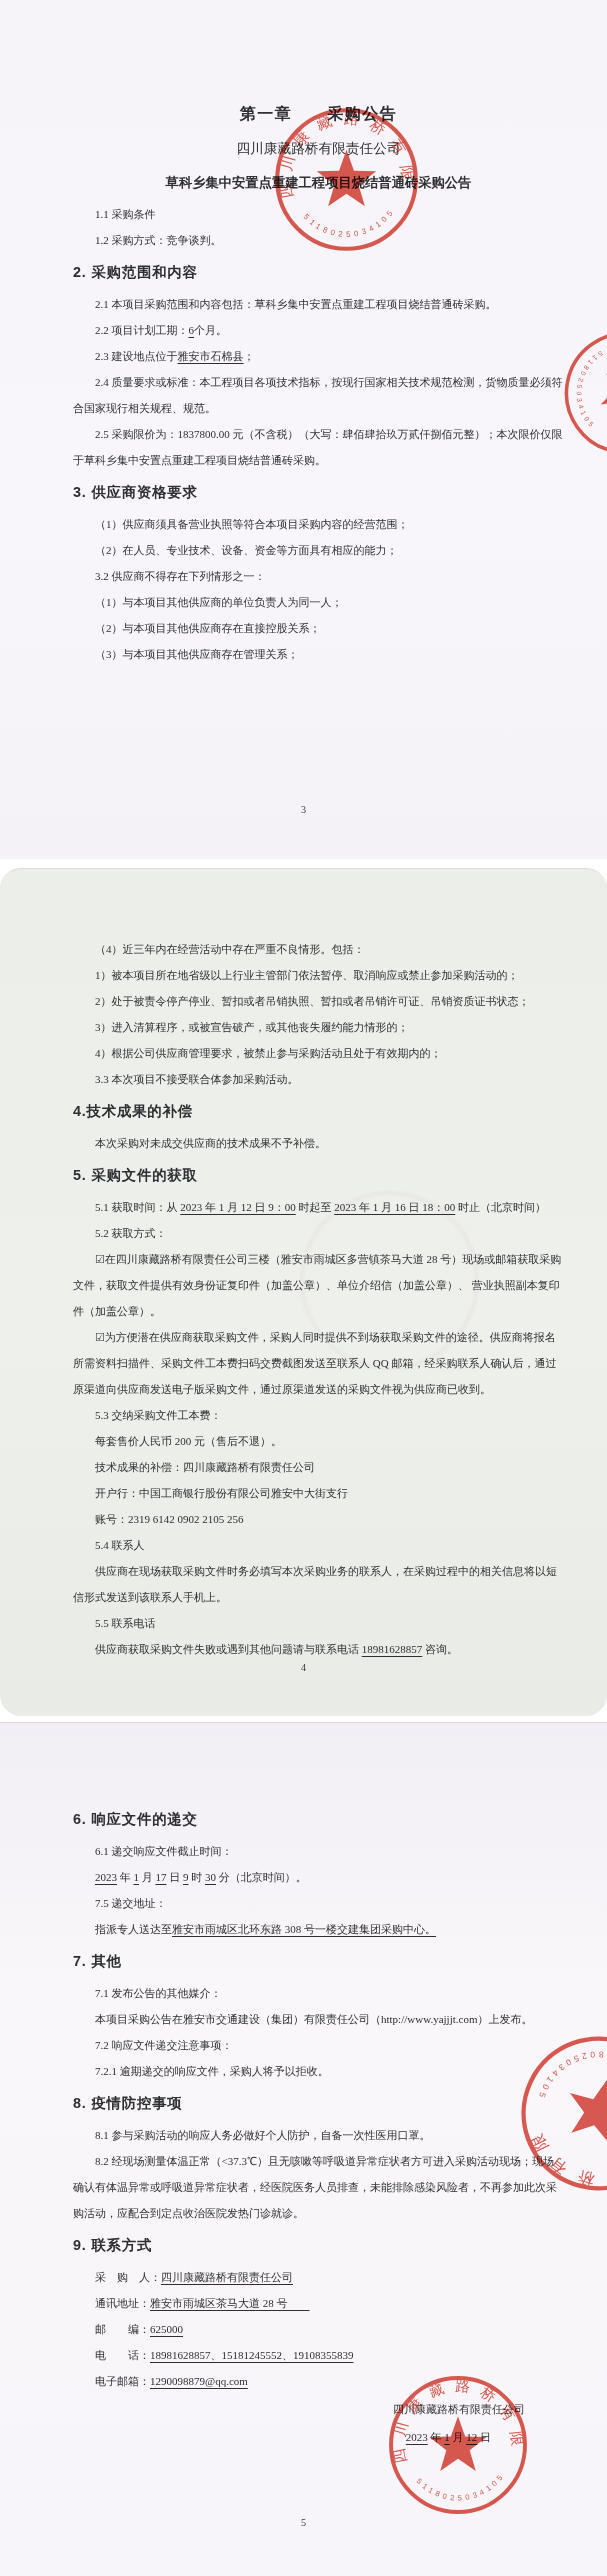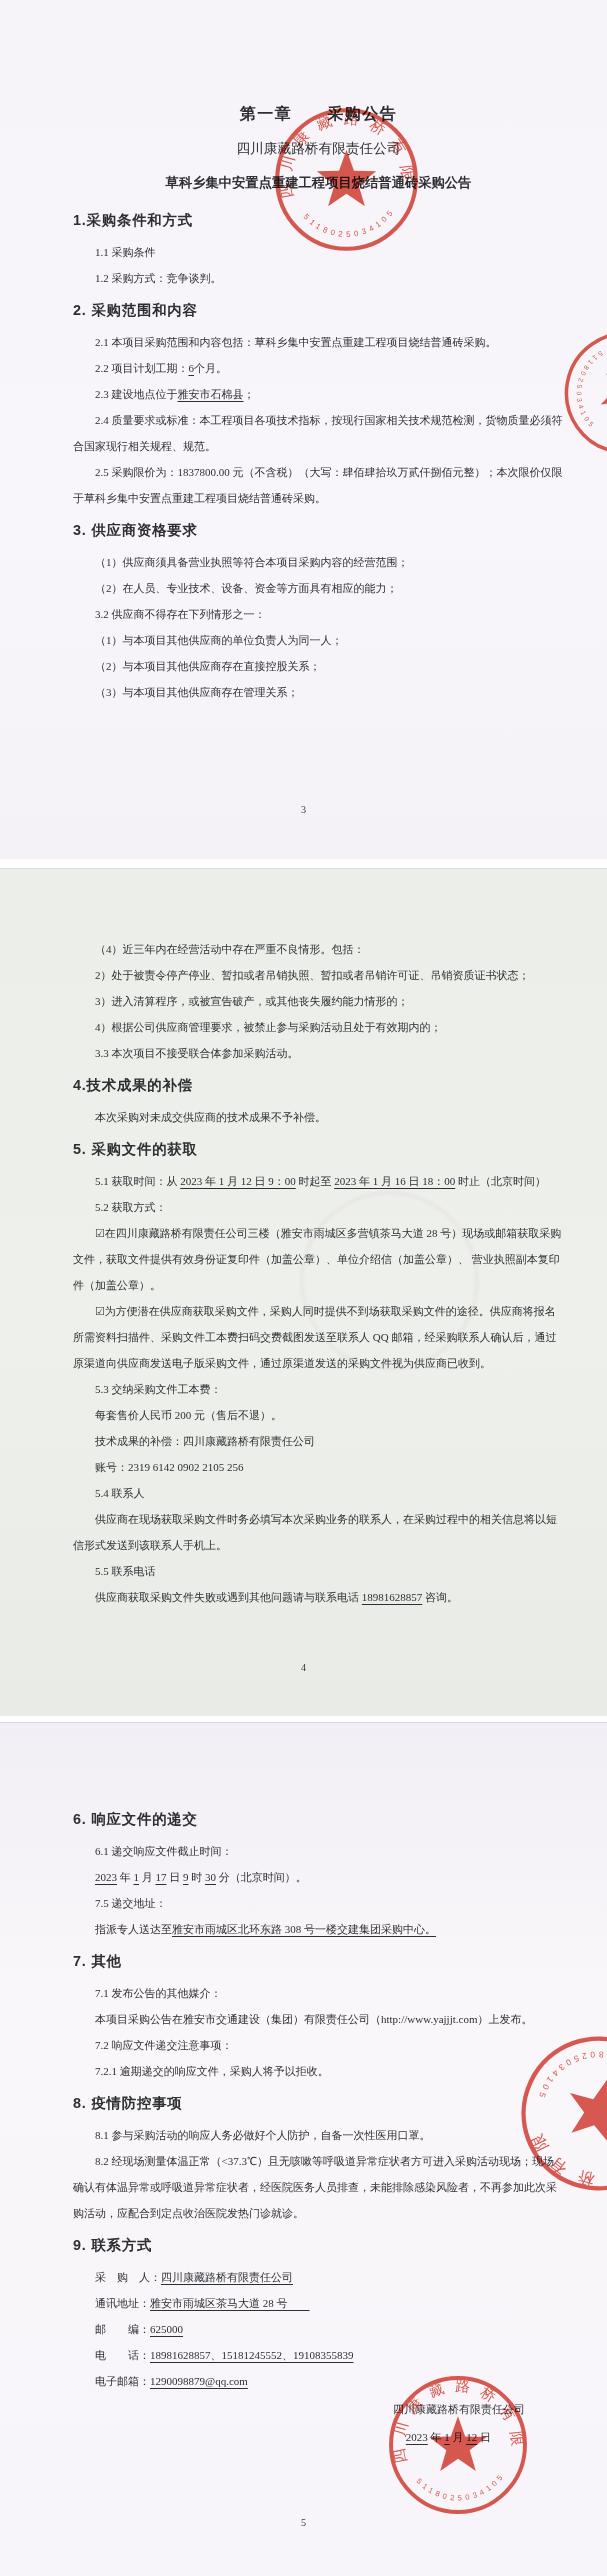--- a/index.html
+++ b/index.html
@@ -2,21 +2,21 @@
 <html style="font-size:12px"><head>
 <meta charset="utf-8">
 <style>
   html,body{margin:0;padding:0;}
   body{
     width:607px;height:2576px;position:relative;background:#ffffff;
     font-family:"Liberation Serif", serif;color:#2f2f33;overflow:hidden;
   }
   .page{position:absolute;left:0;width:607px;overflow:hidden;}
   #p1{top:0;height:859px;background:linear-gradient(180deg,#f6f4f8 0%,#f8f6fa 60%,#f4f2f7 100%);}
-  #p2{top:868px;height:847px;background:linear-gradient(180deg,#eceee9 0%,#eef0eb 55%,#e9ebe6 100%);border-top:0.8px solid #dcdcd6;}
+  #p2{top:868px;height:847px;background:linear-gradient(180deg,#eceee9 0%,#eef0eb 55%,#e9ebe6 100%);border-top:0.8px solid #dcdcd6;border-radius:21px;}
   #p3{top:1722px;height:854px;background:linear-gradient(180deg,#f2eef5 0%,#f9f7fa 30%,#f7f5f9 100%);border-top:0.8px solid #ddd8df;}
   .content{position:absolute;left:73px;right:43px;top:0;}
   #p1 .content{top:96px;}
   #p2 .content{top:67px;}
   #p3 .content{top:77px;}
   .blk{font-size:11px;line-height:26px;}
   .p{text-indent:2em;}
   .title{font-family:"Liberation Sans",sans-serif;font-weight:700;font-size:16px;line-height:36px;text-align:center;letter-spacing:1.5px;text-indent:0;}
   .org{font-family:"Liberation Sans",sans-serif;font-size:13.7px;line-height:33px;text-align:center;text-indent:0;}
   .subtitle{font-family:"Liberation Sans",sans-serif;font-weight:700;font-size:13.3px;line-height:36px;text-align:center;text-indent:0;}
@@ -38,21 +38,20 @@
     border:2.3px solid rgba(190,160,175,.18);filter:blur(1.5px);}
 </style>
 </head>
 <body>
 
 <div class="page" id="p1">
   <div class="content">
       <div class="blk title"><span>第一章　　采购公告</span></div>
       <div class="blk org"><span>四川康藏路桥有限责任公司</span></div>
       <div class="blk subtitle"><span>草科乡集中安置点重建工程项目烧结普通砖采购公告</span></div>
-      <div class="blk h1"><span>1.采购条件和方式</span></div>
       <div class="blk p"><span>1.1 采购条件</span></div>
       <div class="blk p"><span>1.2 采购方式：竞争谈判。</span></div>
       <div class="blk h1"><span>2. 采购范围和内容</span></div>
       <div class="blk p"><span>2.1 本项目采购范围和内容包括：草科乡集中安置点重建工程项目烧结普通砖采购。</span></div>
       <div class="blk p"><span>2.2 项目计划工期：</span><span class="u">6</span><span>个月。</span></div>
       <div class="blk p"><span>2.3 建设地点位于</span><span class="u">雅安市石棉县</span><span>；</span></div>
       <div class="blk p"><span>2.4 质量要求或标准：本工程项目各项技术指标，按现行国家相关技术规范检测，货物质量必须符合国家现行相关规程、规范。</span></div>
       <div class="blk p"><span>2.5 采购限价为：1837800.00 元（不含税）（大写：肆佰肆拾玖万贰仟捌佰元整）；本次限价仅限于草科乡集中安置点重建工程项目烧结普通砖采购。</span></div>
       <div class="blk h1"><span>3.  供应商资格要求</span></div>
       <div class="blk p"><span>（1）供应商须具备营业执照等符合本项目采购内容的经营范围；</span></div>
@@ -81,34 +80,36 @@
     <text font-size="10.5" fill="#d9493e"><textPath href="#sb-b" startOffset="8" textLength="138">5118025034105</textPath></text>
   </svg>
 
   <div class="pageno">3</div>
 </div>
 
 <div class="page" id="p2">
   <div class="ghost-seal"></div>
   <div class="content">
       <div class="blk p"><span>（4）近三年内在经营活动中存在严重不良情形。包括：</span></div>
+      <div class="blk p"><span>1）被本项目所在地省级以上行业主管部门依法暂停、取消响应或禁止参加采购活动的；</span></div>
       <div class="blk p"><span>2）处于被责令停产停业、暂扣或者吊销执照、暂扣或者吊销许可证、吊销资质证书状态；</span></div>
       <div class="blk p"><span>3）进入清算程序，或被宣告破产，或其他丧失履约能力情形的；</span></div>
       <div class="blk p"><span>4）根据公司供应商管理要求，被禁止参与采购活动且处于有效期内的；</span></div>
       <div class="blk p"><span>3.3 本次项目不接受联合体参加采购活动。</span></div>
       <div class="blk h1"><span>4.技术成果的补偿</span></div>
       <div class="blk p"><span>本次采购对未成交供应商的技术成果不予补偿。</span></div>
       <div class="blk h1"><span>5. 采购文件的获取</span></div>
       <div class="blk p"><span>5.1 获取时间：从 </span><span class="u">2023 年 1 月 12 日 9：00</span><span> 时起至 </span><span class="u">2023 年 1 月 16 日 18：00</span><span> 时止（北京时间）</span></div>
       <div class="blk p"><span>5.2 获取方式：</span></div>
       <div class="blk p"><span>☑在四川康藏路桥有限责任公司三楼（雅安市雨城区多营镇茶马大道 28 号）现场或邮箱获取采购文件，获取文件提供有效身份证复印件（加盖公章）、单位介绍信（加盖公章）、 营业执照副本复印件（加盖公章）。</span></div>
       <div class="blk p"><span>☑为方便潜在供应商获取采购文件，采购人同时提供不到场获取采购文件的途径。供应商将报名所需资料扫描件、采购文件工本费扫码交费截图发送至联系人 QQ 邮箱，经采购联系人确认后，通过原渠道向供应商发送电子版采购文件，通过原渠道发送的采购文件视为供应商已收到。</span></div>
       <div class="blk p"><span>5.3 交纳采购文件工本费：</span></div>
       <div class="blk p"><span>每套售价人民币 200  元（售后不退）。</span></div>
       <div class="blk p"><span>技术成果的补偿：四川康藏路桥有限责任公司</span></div>
+      <div class="blk p"><span>开户行：中国工商银行股份有限公司雅安中大街支行</span></div>
       <div class="blk p"><span>账号：2319 6142 0902 2105 256</span></div>
       <div class="blk p"><span>5.4 联系人</span></div>
       <div class="blk p"><span>供应商在现场获取采购文件时务必填写本次采购业务的联系人，在采购过程中的相关信息将以短信形式发送到该联系人手机上。</span></div>
       <div class="blk p"><span>5.5 联系电话</span></div>
       <div class="blk p"><span>供应商获取采购文件失败或遇到其他问题请与联系电话 </span><span class="u">18981628857</span><span> 咨询。</span></div>
     </div>
   <div class="pageno">4</div>
 </div>
 
 <div class="page" id="p3">

